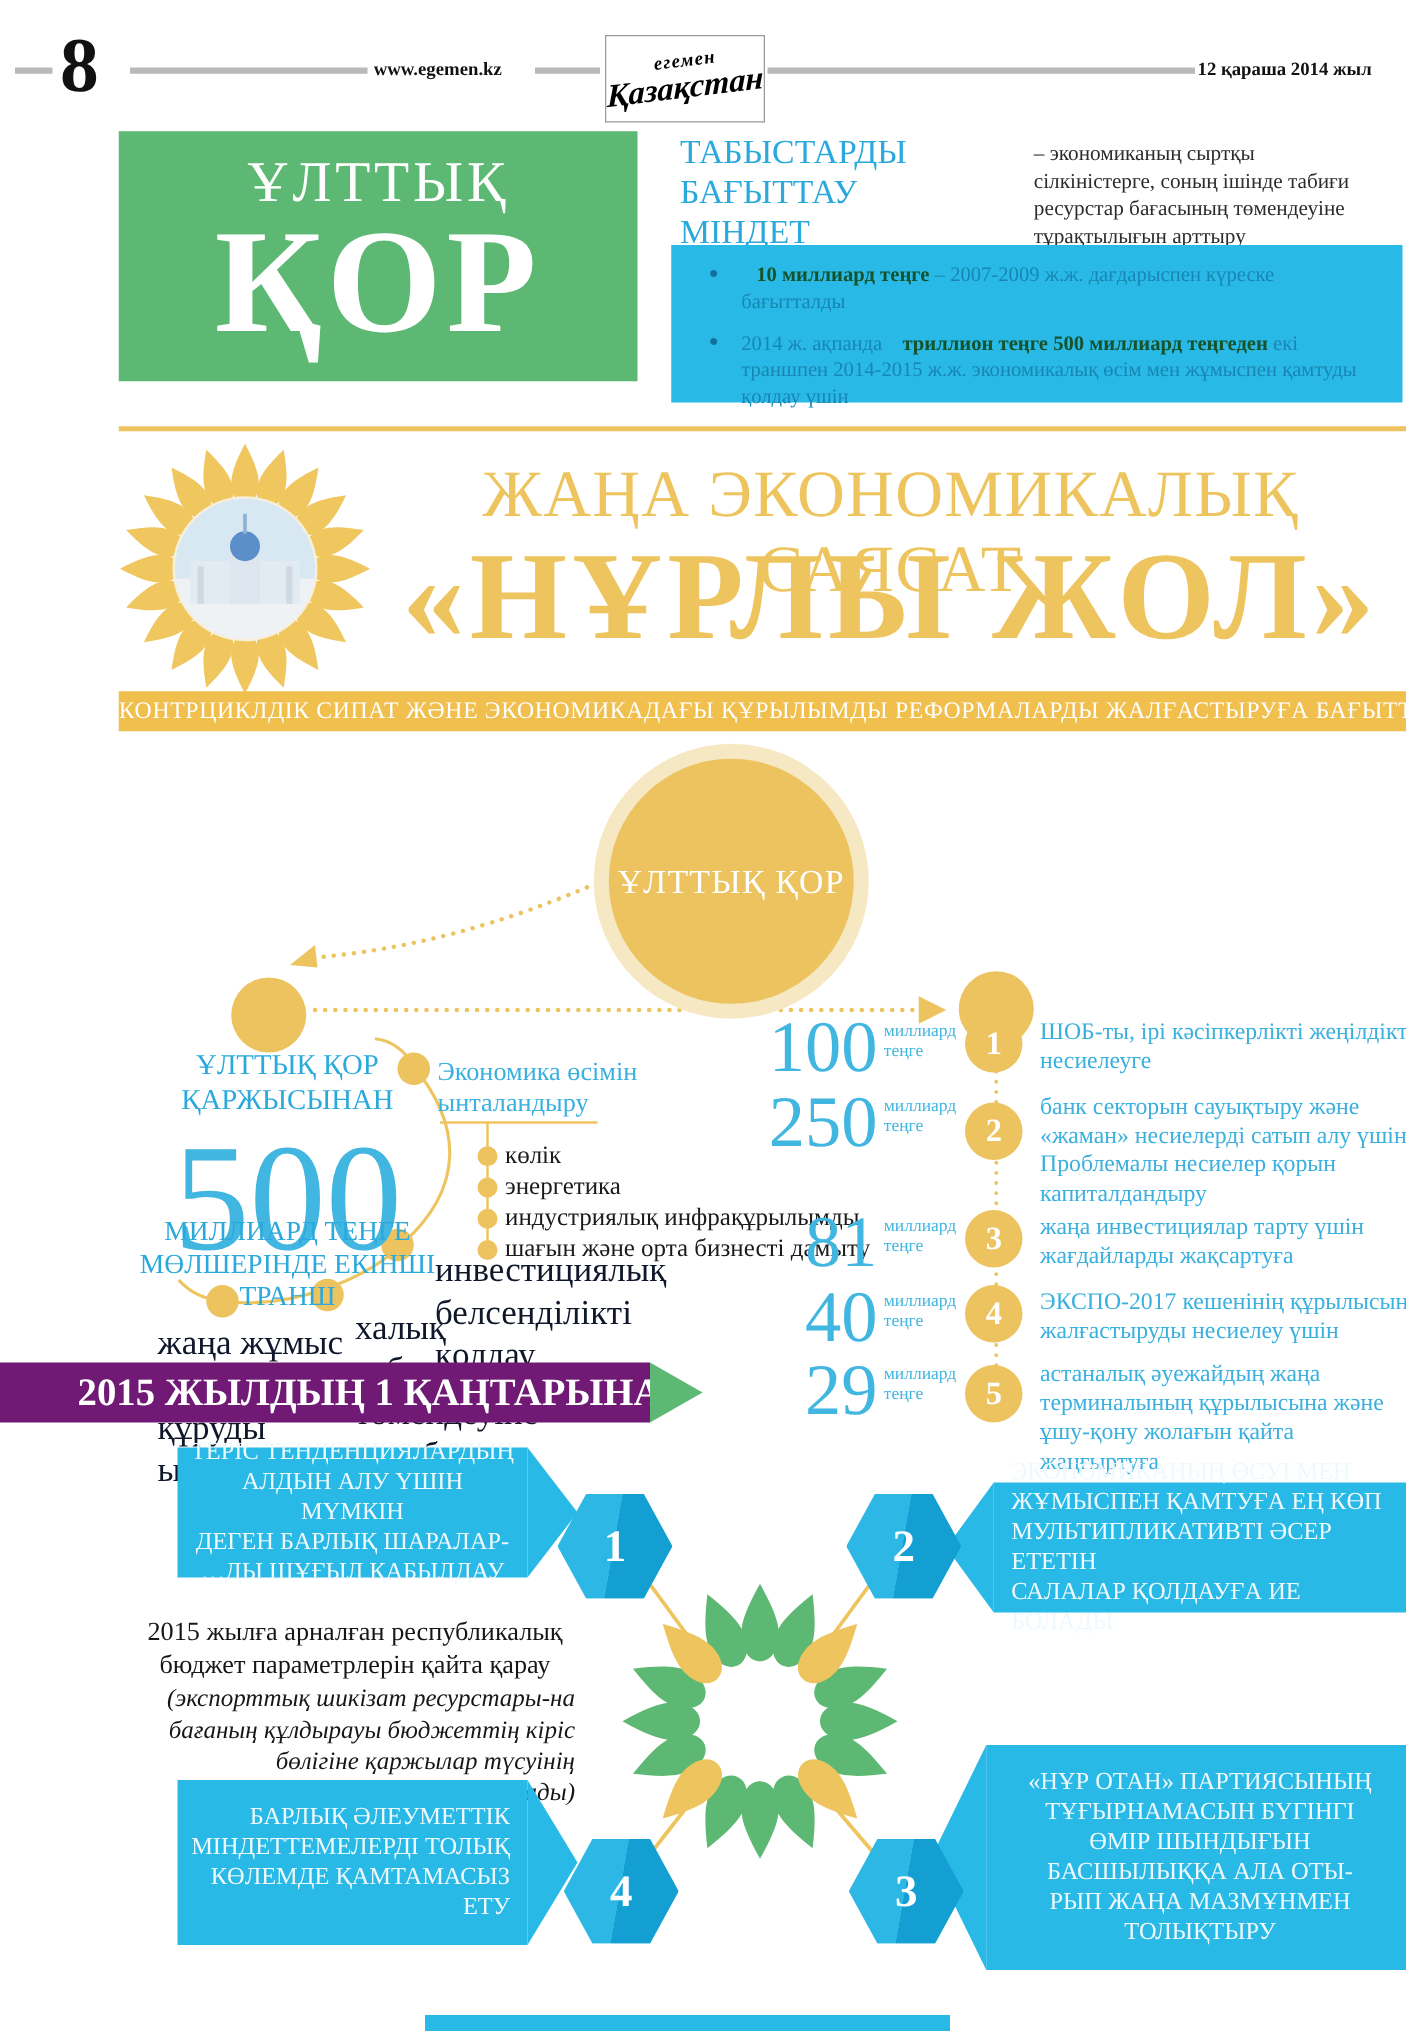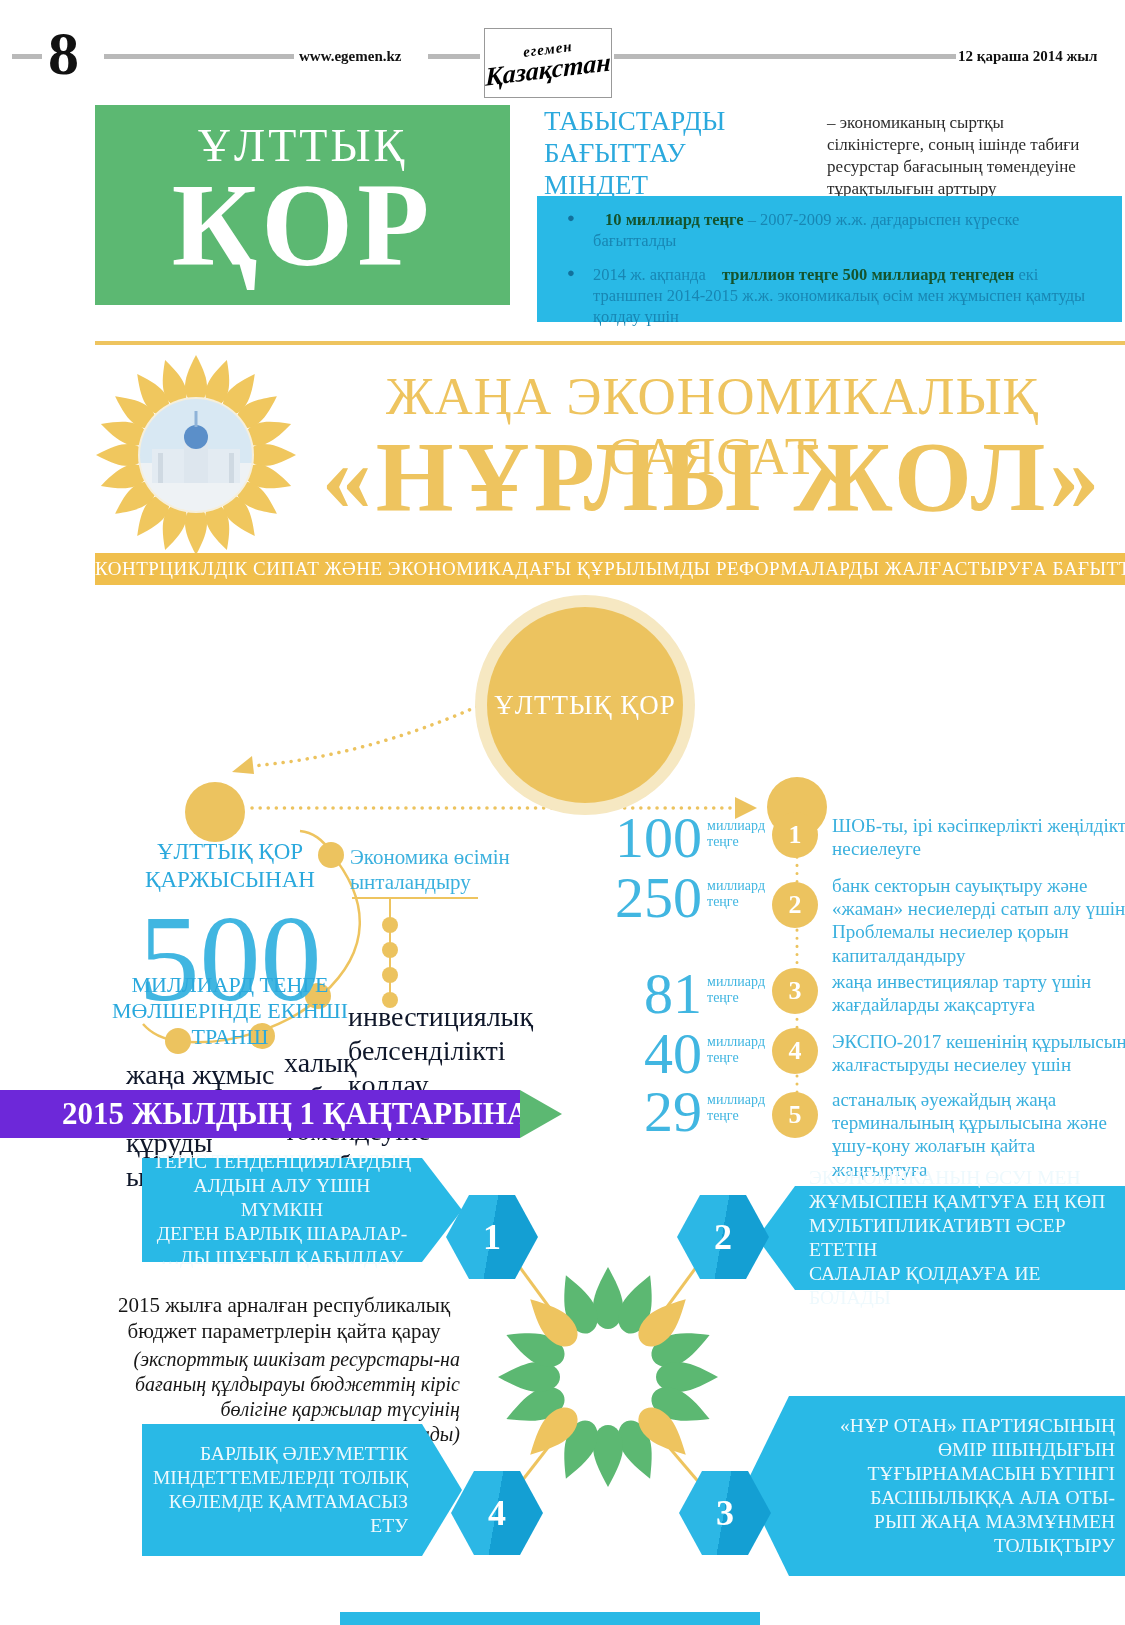--- a/index.html
+++ b/index.html
@@ -45,35 +45,35 @@
   #branch1-list{left:404px;top:912px;width:330px;font-size:20px;line-height:25px;color:#1a1a1a;}
   
   .rrow{position:absolute;left:620px;width:505px;}
   .rrow .amt{position:absolute;left:0;top:0;width:145px;display:flex;justify-content:flex-end;color:#41b6e1;}
   .rrow .amt .n{font-size:58px;line-height:.9;}
   .rrow .amt .u{font-size:14px;line-height:1.15;margin:6px 0 0 5px;text-align:left;}
   .rrow .ncirc{position:absolute;left:152px;width:46px;height:46px;border-radius:50%;background:#ecc35f;
                color:#fff;font-size:26px;font-weight:bold;display:flex;align-items:center;justify-content:center;top:0;}
   .rrow .txt{position:absolute;left:212px;top:2px;width:300px;font-size:19px;line-height:1.22;color:#3ab0de;}
   
-  #date-banner{left:0;top:1090px;width:520px;height:48px;background:#6d28d9;color:#fff;
+  #date-banner{left:0;top:1090px;width:520px;height:48px;background:#701a75;color:#fff;
                font-size:31px;font-weight:bold;line-height:48px;padding-left:62px;box-sizing:border-box;white-space:nowrap;}
   #date-banner-tip{left:520px;top:1090px;width:0;height:0;border-top:24px solid transparent;
                    border-bottom:24px solid transparent;border-left:42px solid #5cb872;}
   
   .bbox{position:absolute;background:#29b9e6;color:#eef9fd;font-size:19.5px;line-height:1.23;
         display:flex;flex-direction:column;justify-content:center;box-sizing:border-box;padding:6px 10px;}
   .tip-r{position:absolute;width:0;height:0;border-top-color:transparent!important;border-bottom-color:transparent!important;}
   #box1{left:142px;top:1158px;width:280px;height:104px;text-align:center;}
   #box1-tip{left:422px;top:1158px;border-top:52px solid transparent;border-bottom:52px solid transparent;border-left:40px solid #29b9e6;}
   #box2{left:795px;top:1186px;width:330px;height:104px;text-align:left;padding-left:14px;}
   #box2-tip{left:757px;top:1186px;border-top:52px solid transparent;border-bottom:52px solid transparent;border-right:38px solid #29b9e6;}
   #box4{left:142px;top:1424px;width:280px;height:132px;text-align:right;padding-right:14px;}
   #box4-tip{left:422px;top:1424px;border-top:66px solid transparent;border-bottom:66px solid transparent;border-left:40px solid #29b9e6;}
-  #box3{left:789px;top:1396px;width:336px;height:180px;text-align:right;padding-left:16px;}
+  #box3{left:789px;top:1396px;width:336px;height:180px;text-align:center;padding-left:16px;}
   #box3-tip{left:745px;top:1396px;border-top:90px solid transparent;border-bottom:90px solid transparent;border-right:44px solid #29b9e6;}
   .hexa{position:absolute;width:92px;height:84px;color:#fff;font-size:36px;font-weight:bold;
         display:flex;align-items:center;justify-content:center;
         clip-path:polygon(25% 0,75% 0,100% 50%,75% 100%,25% 100%,0 50%);
         background:linear-gradient(100deg,#2cb7e5 49%,#149fd3 49%);z-index:3;}
   #note-block{left:108px;top:1292px;width:352px;color:#161616;}
   #note-bold{font-size:21px;font-weight:normal;text-align:center;line-height:1.25;}
   #note-italic{font-size:20px;font-style:italic;text-align:right;line-height:1.25;margin-top:2px;}
   #bottom-strip{left:340px;top:1612px;width:420px;height:13px;background:#29b9e6;}
   svg{position:absolute;left:0;top:0;z-index:0;}
@@ -224,20 +224,26 @@
     <div>ҚАРЖЫСЫНАН</div>
   </div>
   <div class="abs z1" id="big500">500</div>
   <div class="abs z1" id="lf-sub">
     <div>МИЛЛИАРД ТЕҢГЕ</div>
     <div>МӨЛШЕРІНДЕ ЕКІНШІ</div>
     <div>ТРАНШ</div>
   </div>
 
   <div class="abs z1" id="branch1-title">Экономика өсімін ынталандыру</div>
+  <div class="abs z1" id="branch1-list">
+    <div>көлік</div>
+    <div>энергетика</div>
+    <div>индустриялық инфрақұрылымды</div>
+    <div>шағын және орта бизнесті дамыту</div>
+  </div>
   <div class="blue-label z1" style="left:348px;top:1000px;width:170px;">инвестициялық белсенділікті қолдау</div>
   <div class="blue-label z1" style="left:284px;top:1046px;width:175px;">халық табысының төмендеуіне жол бермеу</div>
   <div class="blue-label z1" style="left:126px;top:1058px;width:175px;">жаңа жұмыс орында- рын құруды ынталандыру</div>
 
   <div class="rrow z1" style="top:812px;">
     <div class="amt">
         <span class="n">100</span>
         <span class="u"><span>миллиард</span><br><span>теңге</span></span>
       </div>
     <div class="ncirc">1</div>
@@ -308,22 +314,22 @@
   <div class="bbox z1" id="box4">
     <div>БАРЛЫҚ ӘЛЕУМЕТТІК</div>
     <div>МІНДЕТТЕМЕЛЕРДІ ТОЛЫҚ</div>
     <div>КӨЛЕМДЕ ҚАМТАМАСЫЗ</div>
     <div>ЕТУ</div>
   </div>
   <div class="tip-r z1" id="box4-tip"></div>
 
   <div class="bbox z1" id="box3">
     <div>«НҰР ОТАН» ПАРТИЯСЫНЫҢ</div>
+    <div>ТҰҒЫРНАМАСЫН БҮГІНГІ</div>
     <div>ӨМІР ШЫНДЫҒЫН</div>
-    <div>ТҰҒЫРНАМАСЫН БҮГІНГІ</div>
     <div>БАСШЫЛЫҚҚА АЛА ОТЫ-</div>
     <div>РЫП ЖАҢА МАЗМҰНМЕН</div>
     <div>ТОЛЫҚТЫРУ</div>
   </div>
   <div class="tip-r z1" id="box3-tip"></div>
 
   <div class="abs z1" id="bottom-strip"></div>
 </div>
 
 </body></html>

